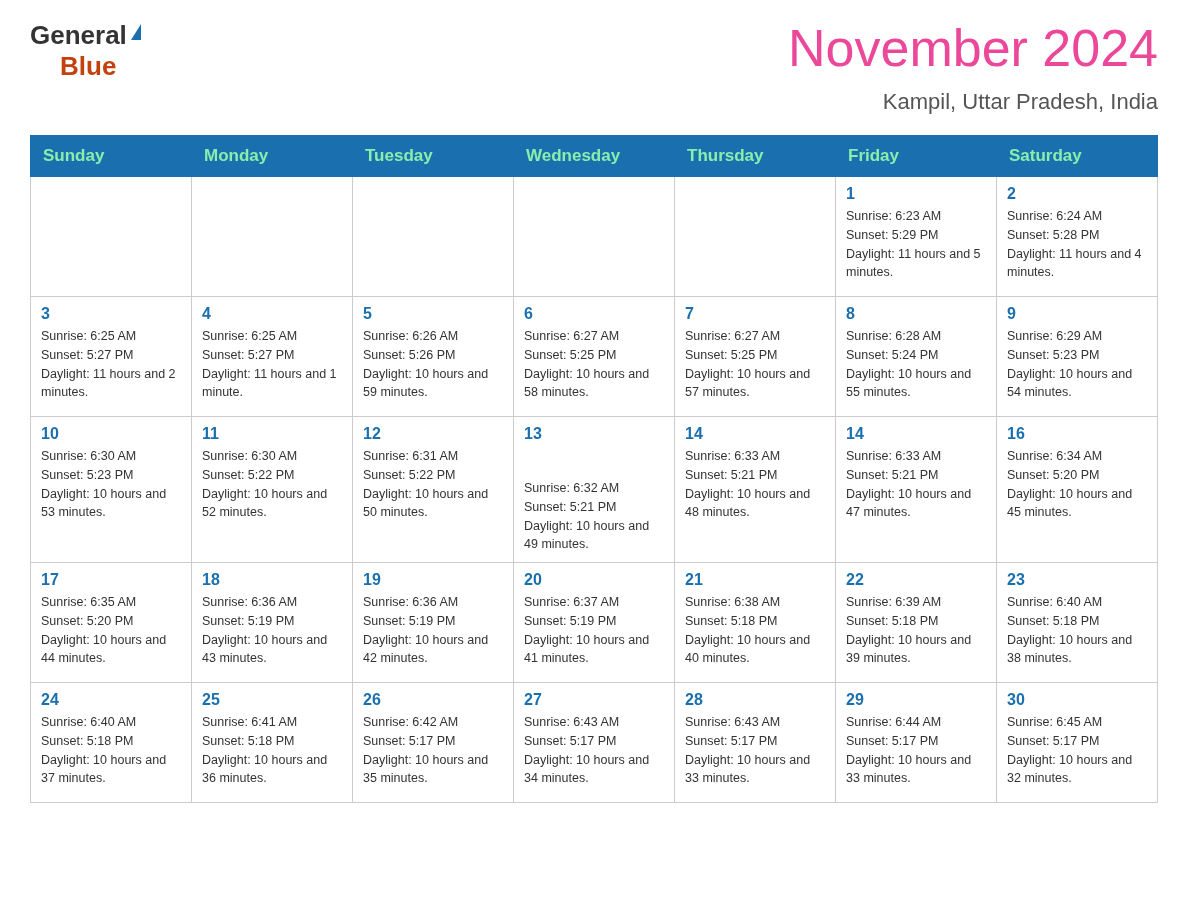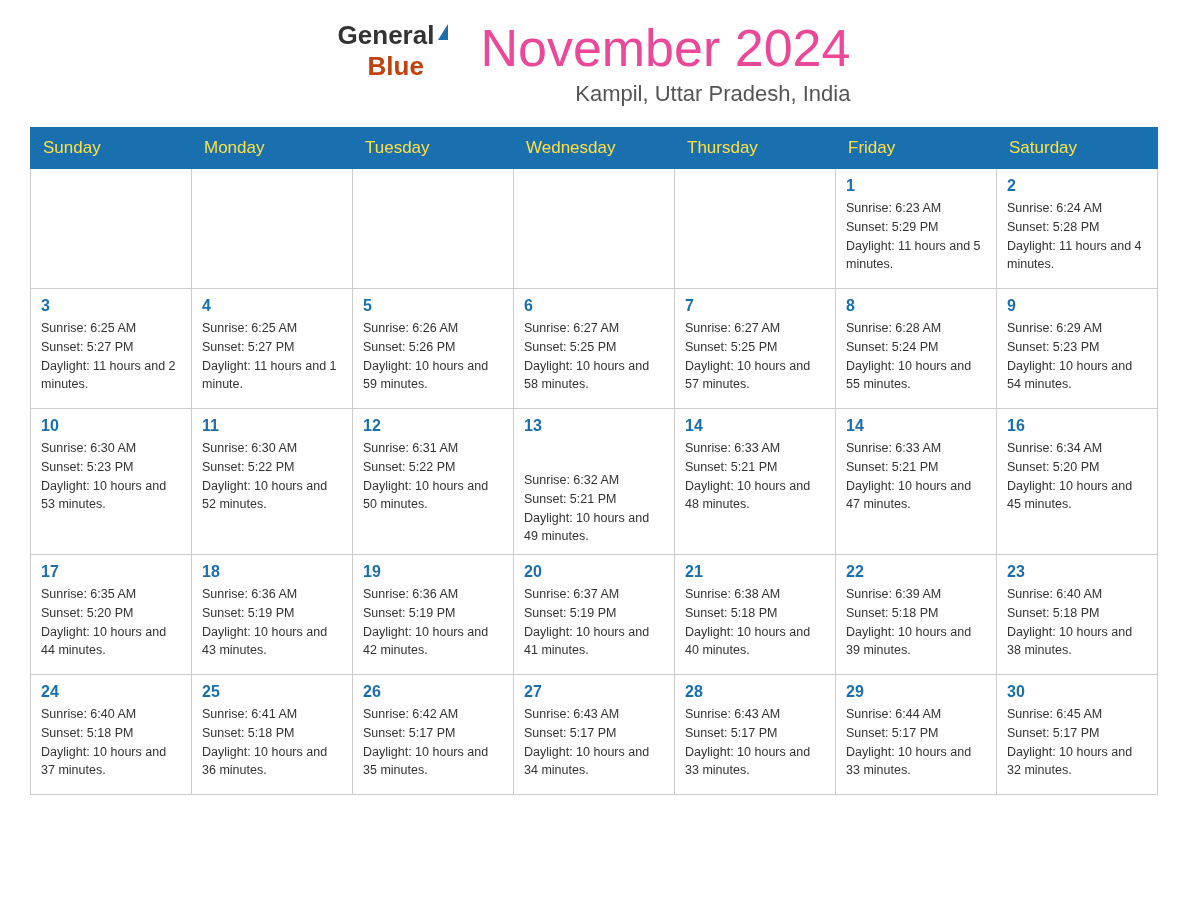--- a/index.html
+++ b/index.html
@@ -5,21 +5,21 @@
     * { box-sizing: border-box; margin: 0; padding: 0; }
     body {
       font-family: Arial, sans-serif;
       background: #fff;
       padding: 20px 30px;
       width: 1188px;
       min-height: 918px;
     }
     .header {
       display: flex;
-      justify-content: center;
+      justify-content: space-between;
       align-items: flex-start;
       margin-bottom: 20px;
       gap: 32px;
     }
     .logo {
       display: flex;
       flex-direction: column;
       align-items: flex-start;
     }
     .logo-general {
@@ -53,32 +53,32 @@
     }
     .month-title {
       font-size: 52px;
       font-weight: normal;
       color: #ec4899;
       line-height: 1.1;
     }
     .location-title {
       font-size: 22px;
       color: #555;
-      margin-top: 4px;
+      margin-top: 12px;
     }
     .calendar {
       width: 100%;
       border-collapse: collapse;
       border: 1px solid #bbb;
     }
     .calendar th {
       background: #1a6faf;
-      color: #fde047;
+      color: #86efac;
       font-size: 17px;
-      font-weight: normal;
+      font-weight: bold;
       padding: 10px 12px;
       text-align: left;
       border: 1px solid #1a6faf;
     }
     .calendar td {
       vertical-align: top;
       border: 1px solid #ccc;
       padding: 8px 10px;
       width: 14.28%;
       min-height: 110px;

